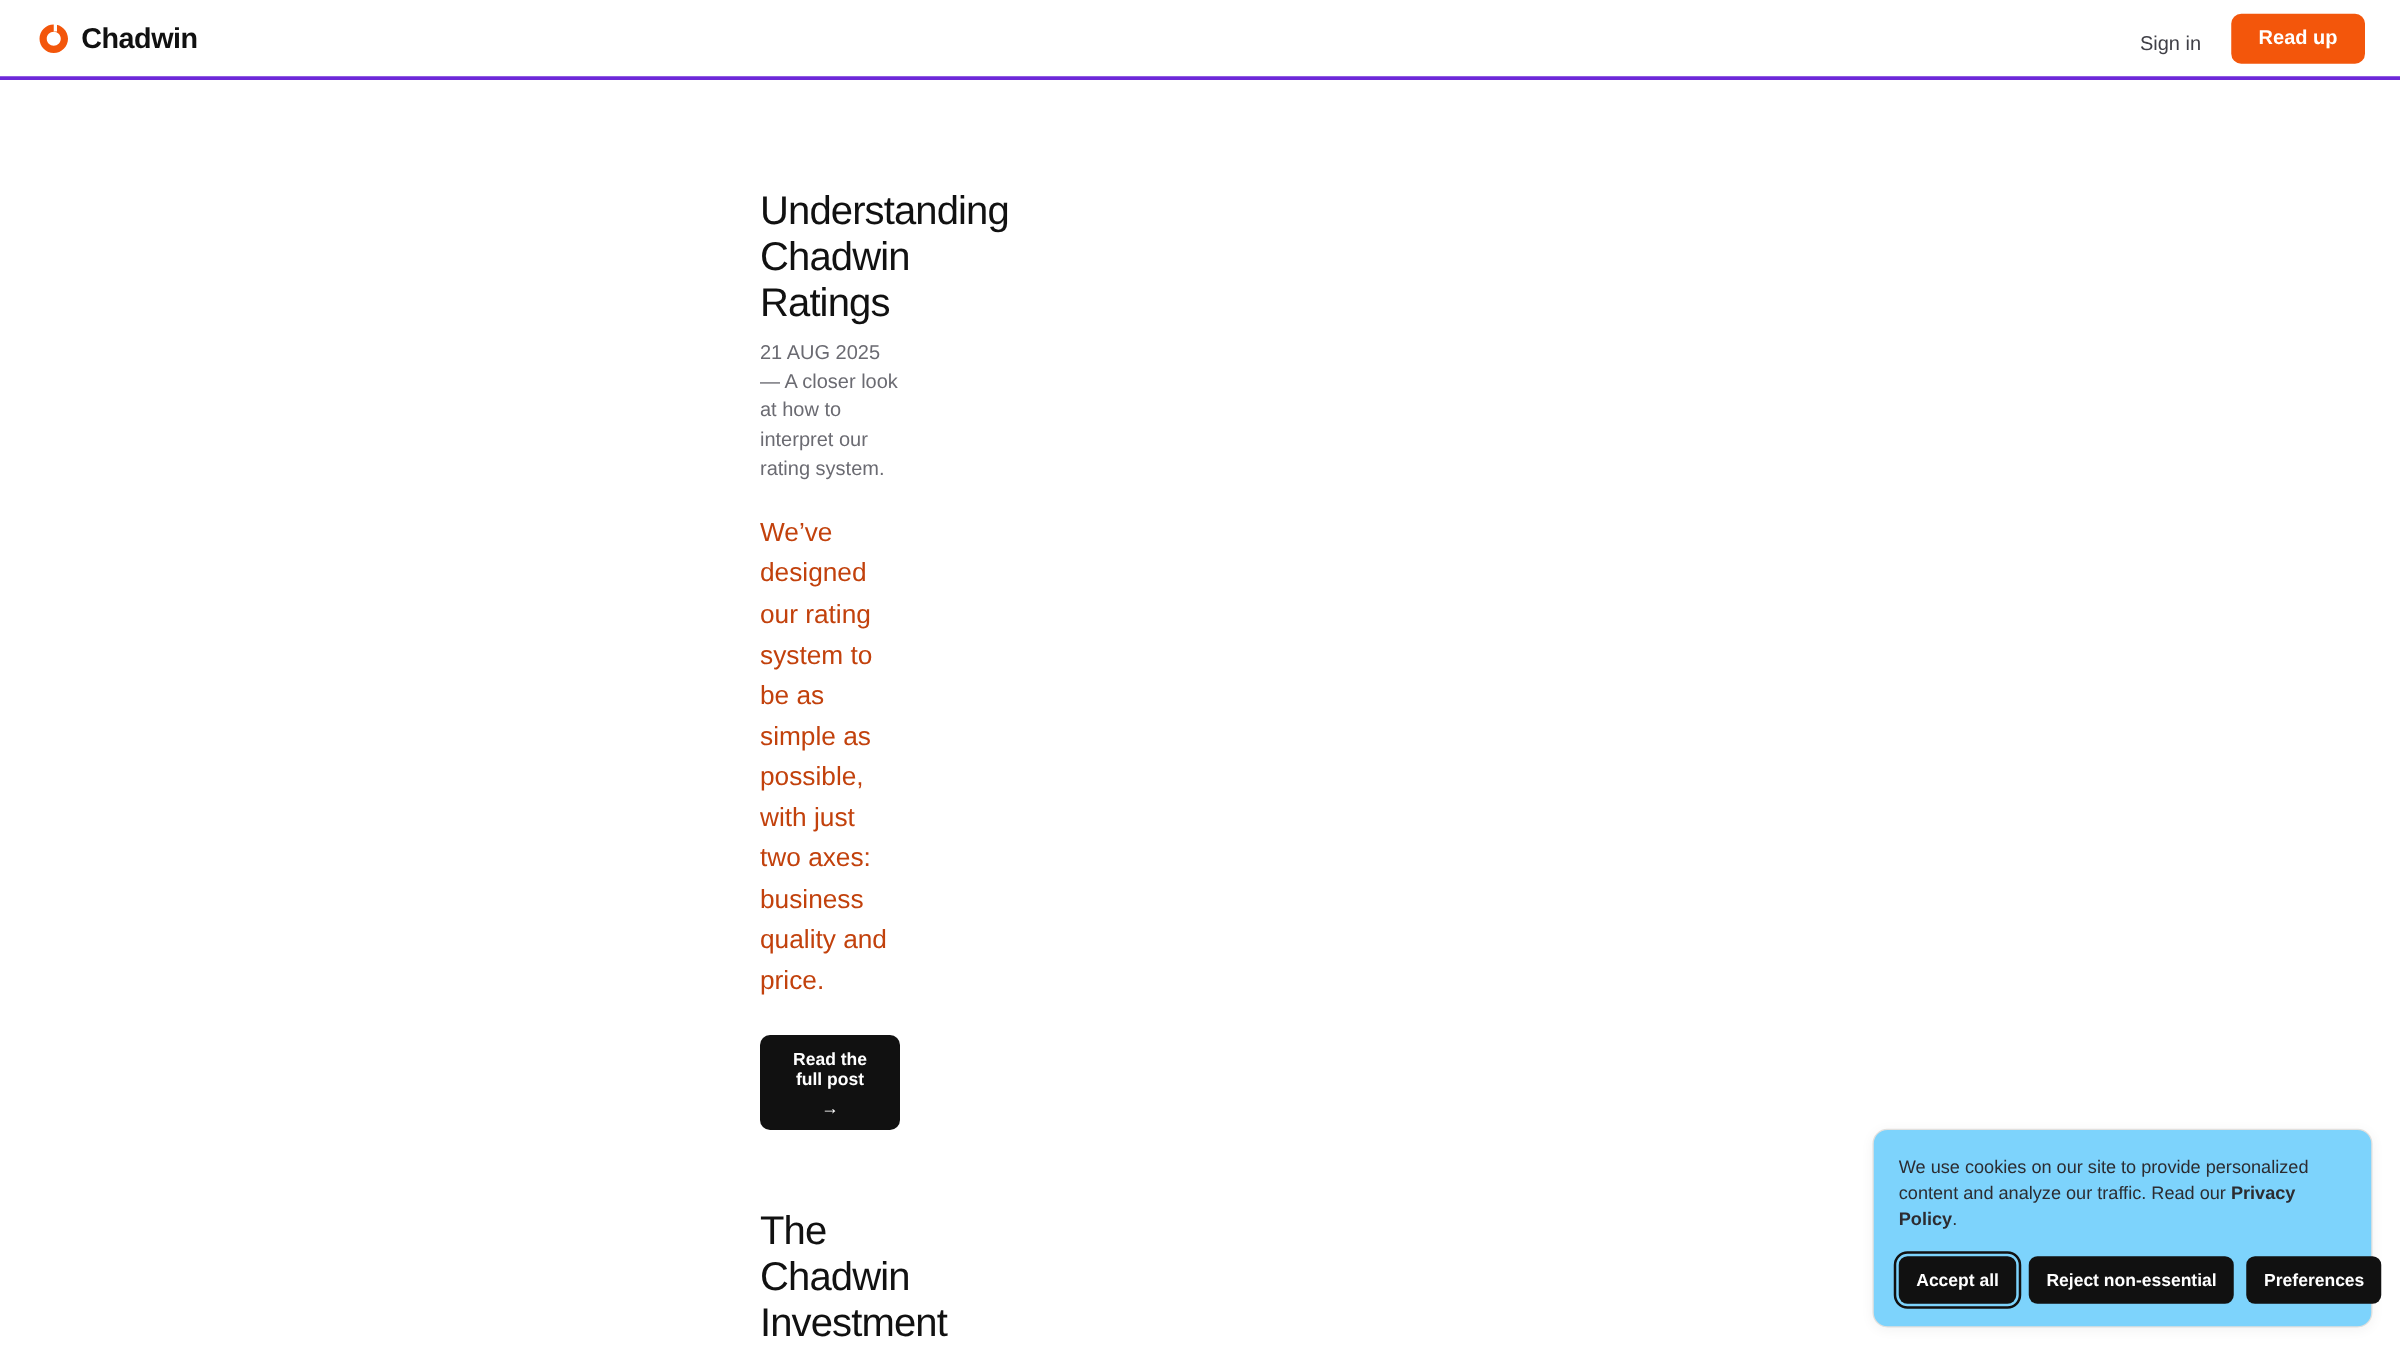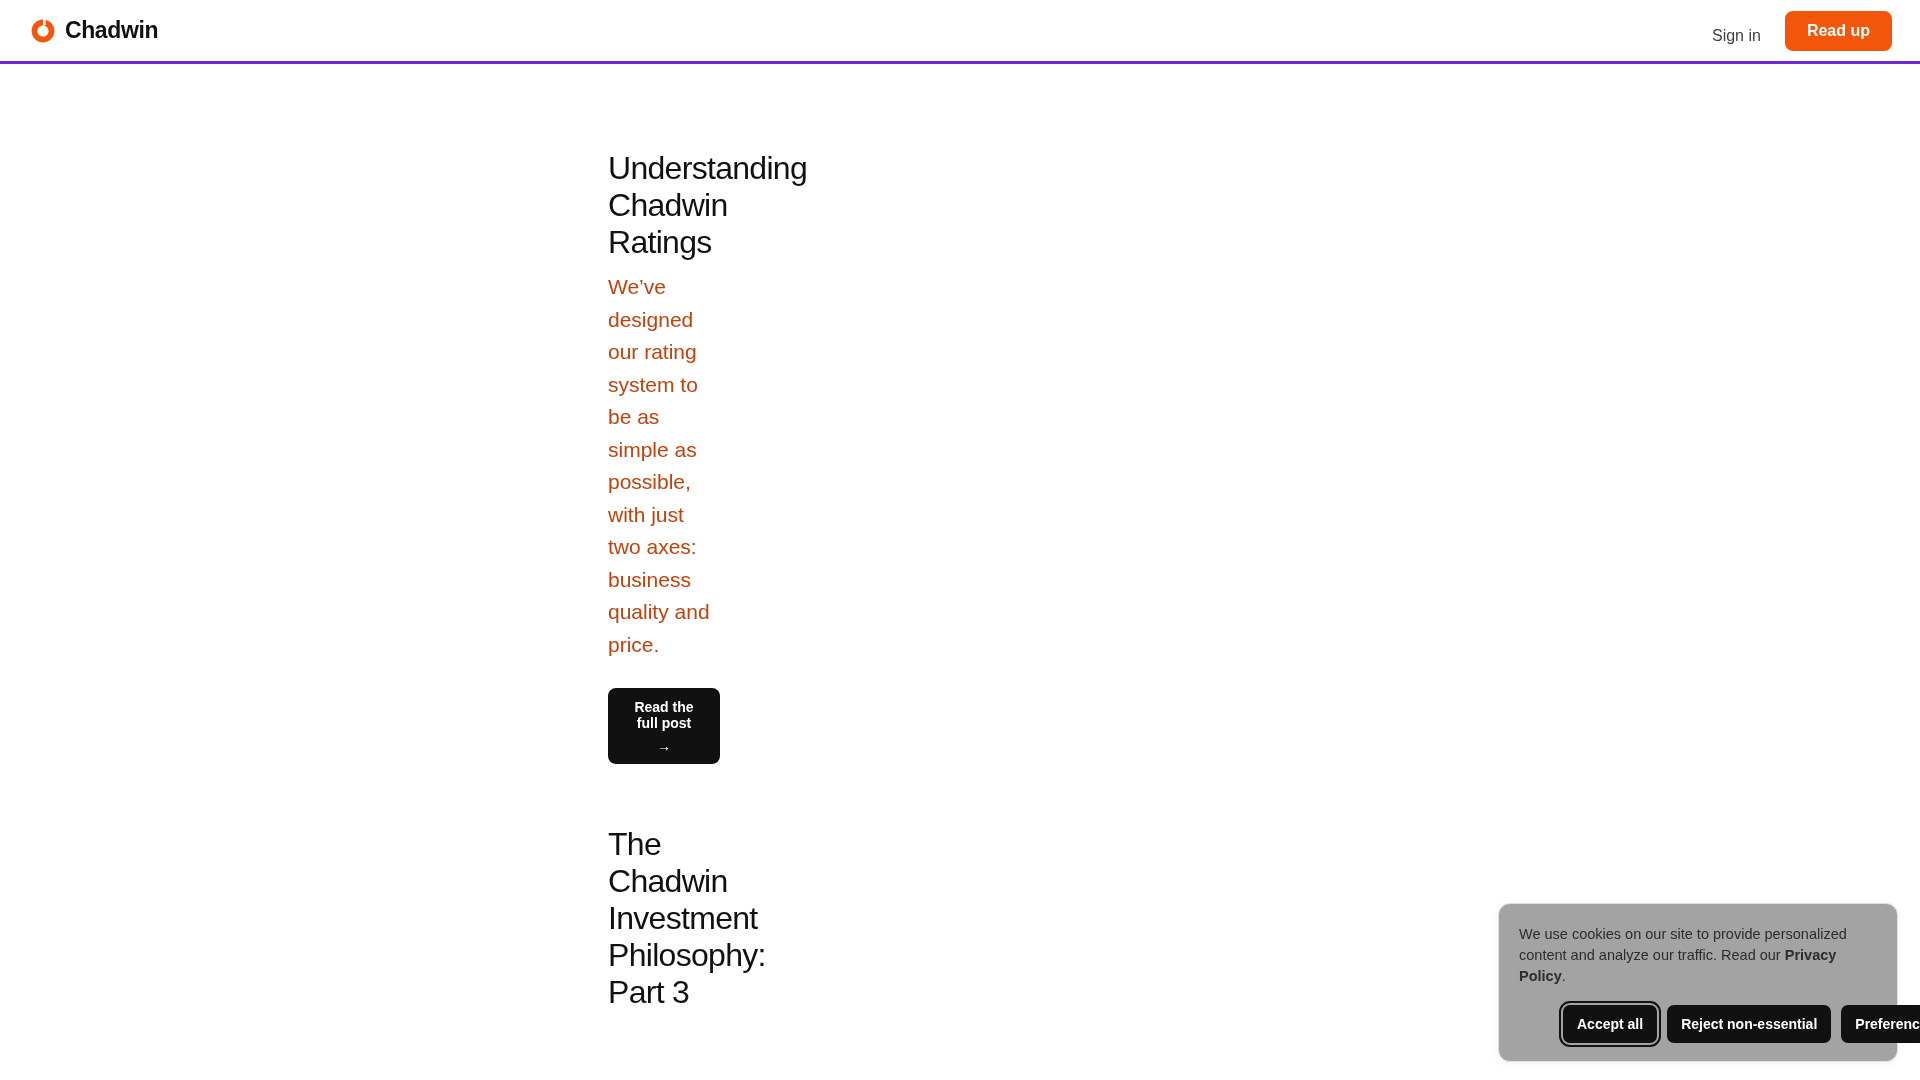--- a/index.html
+++ b/index.html
@@ -137,21 +137,21 @@
   }
 
   .read-btn .arrow { font-size: 14px; line-height: 1; }
 
   
   .cookie-banner {
     position: absolute;
     right: 22px;
     bottom: 18px;
     width: 400px;
-    background: #a3a3a3;
+    background: #7dd3fc;
     border: 1px solid #e2e0dd;
     border-radius: 12px;
     padding: 20px 20px 18px 20px;
     box-shadow: 0 2px 10px rgba(0,0,0,0.05);
   }
 
   .cookie-text {
     font-size: 14.5px;
     color: #2c2c31;
     line-height: 1.45;
@@ -171,21 +171,20 @@
     border-radius: 7px;
     padding: 11px 14px;
     cursor: pointer;
     font-family: "Liberation Sans", sans-serif;
     white-space: nowrap;
   }
 
   .cookie-btn.focused {
     outline: 2px solid #111111;
     outline-offset: 2px;
-    margin-left: 44px;
   }
 </style>
 </head>
 <body>
 
 <div class="navbar">
   <div class="brand">
     <span class="brand-mark">
       <svg class="brand-mark" viewBox="0 0 26 26" xmlns="http://www.w3.org/2000/svg">
         <path d="M13 1.6 C19.3 1.6 24.4 6.7 24.4 13 C24.4 19.3 19.3 24.4 13 24.4 C6.7 24.4 1.6 19.3 1.6 13 C1.6 6.7 6.7 1.6 13 1.6 Z M13 7.4 C9.9 7.4 7.4 9.9 7.4 13 C7.4 16.1 9.9 18.6 13 18.6 C16.1 18.6 18.6 16.1 18.6 13 C18.6 9.9 16.1 7.4 13 7.4 Z" fill="#f3560b"></path>
@@ -200,20 +199,23 @@
     <button class="nav-signup">Read up</button>
   </div>
 </div>
 
 <div class="page">
   <div class="content">
 
 
     <div class="post">
       <h2 class="post-title">Understanding Chadwin Ratings</h2>
+      <div class="post-meta">
+        <span class="post-date">21 AUG 2025</span><span> — </span><span>A closer look at how to interpret our rating system.</span>
+      </div>
       <p class="post-body">We’ve designed our rating system to be as simple as possible, with just two axes: business quality and price.</p>
       <button class="read-btn">
         <span>Read the full post</span>
         <span class="arrow">→</span>
       </button>
     </div>
 
     <div class="post">
       <h2 class="post-title">The Chadwin Investment Philosophy: Part 3</h2>
 

